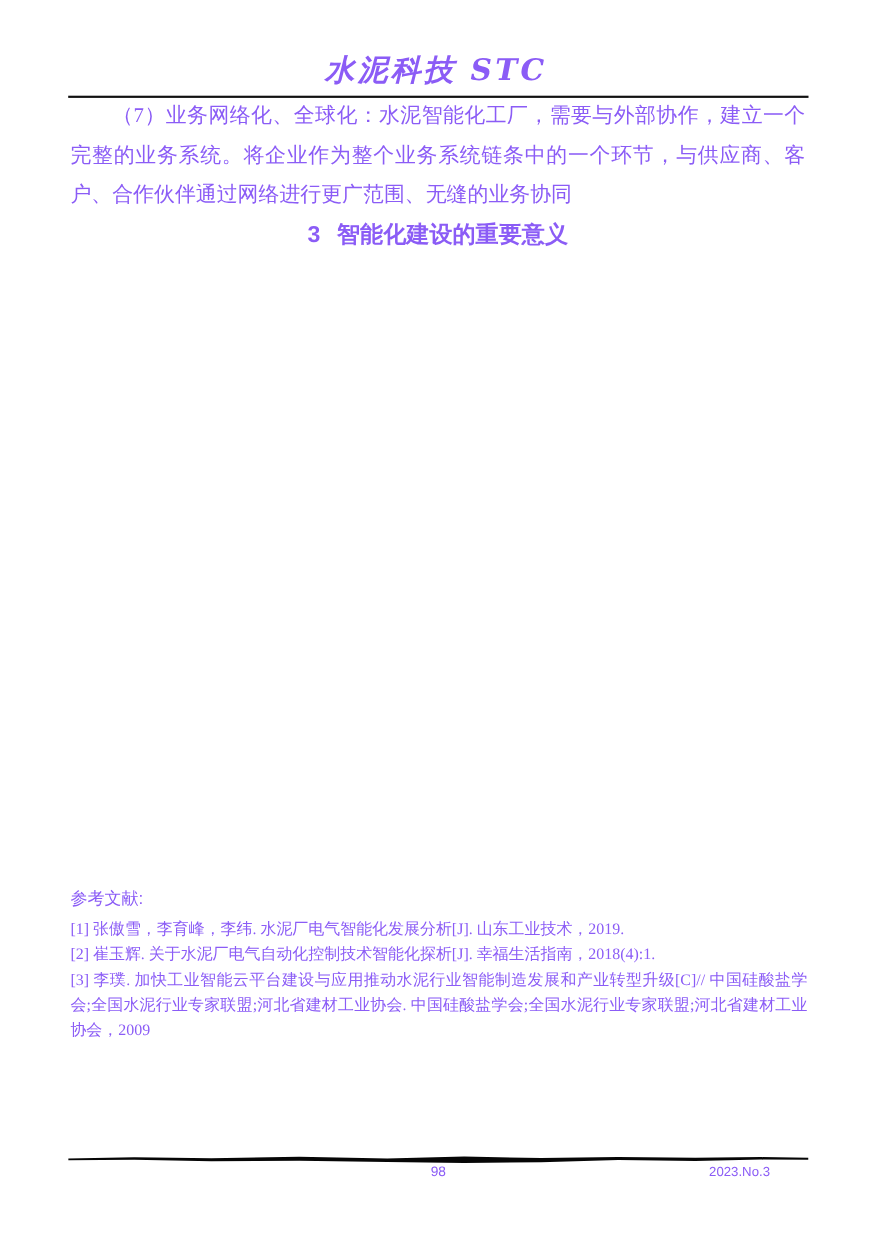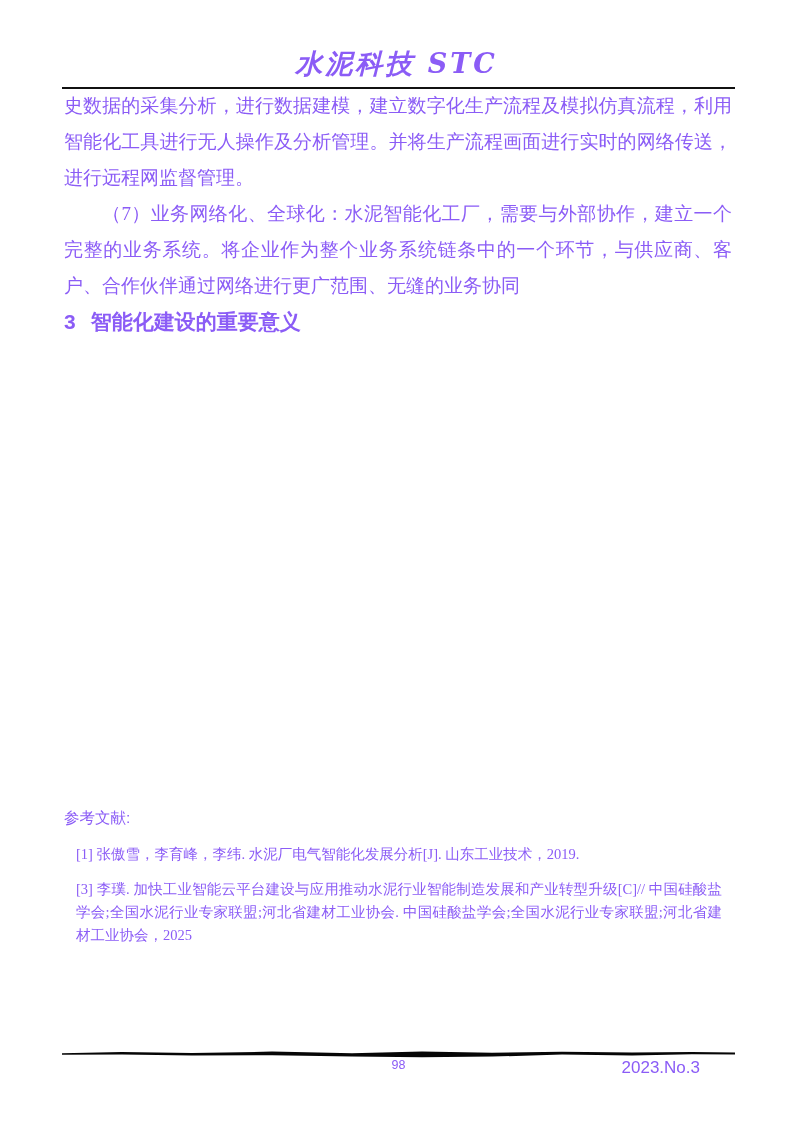--- a/index.html
+++ b/index.html
@@ -52,21 +52,21 @@
     text-align: justify;
   }
   .para { margin: 0; }
   .indent { text-indent: 2em; }
   .section-heading {
     margin: 0;
     font-family: "Liberation Sans", sans-serif;
     font-weight: bold;
     font-size: 21px;
     line-height: 36px;
-    text-align: left;
+    text-align: center;
     text-indent: 0;
   }
   .section-heading .sec-num { margin-right: 15px; }
 
   
   .references {
     position: absolute;
     top: 804px;
     left: 64px;
     width: 670px;
@@ -74,21 +74,21 @@
     line-height: 23px;
     text-align: justify;
   }
   .ref-heading {
     font-family: "Liberation Sans", sans-serif;
     font-weight: normal;
     font-size: 15.5px;
     line-height: 27px;
     margin-bottom: 3px;
   }
-  .ref-item { margin: 12px; }
+  .ref-item { margin: 0; }
 
   
   .footer-rule {
     position: absolute;
     top: 1050px;
     left: 62px;
     width: 673px;
     height: 9px;
   }
   .page-number {
@@ -98,44 +98,44 @@
     width: 673px;
     text-align: center;
     font-family: "Liberation Sans", sans-serif;
     font-size: 12.5px;
   }
   .issue-label {
     position: absolute;
     top: 1058px;
     right: 93px;
     font-family: "Liberation Sans", sans-serif;
-    font-size: 17px;
+    font-size: 12px;
     text-align: center;
   }
 </style>
 </head>
 <body>
 
 <div class="page">
 
   <div class="journal-title">水泥科技 STC</div>
   <div class="header-rule"></div>
 
   <div class="body-text">
-    <p class="para">史数据的采集分析，进行数据建模，建立数字化生产流程及模拟仿真流程，利用智能化工具进行无人操作及分析管理。并将生产流程画面进行实时的网络传送，进行远程网监督管理。</p>
     <p class="para indent">（7）业务网络化、全球化：水泥智能化工厂，需要与外部协作，建立一个完整的业务系统。将企业作为整个业务系统链条中的一个环节，与供应商、客户、合作伙伴通过网络进行更广范围、无缝的业务协同</p>
     <h2 class="section-heading">
       <span class="sec-num">3</span><span>智能化建设的重要意义</span>
     </h2>
   </div>
 
   <div class="references">
     <div class="ref-heading">参考文献:</div>
     <p class="ref-item">[1] 张傲雪，李育峰，李纬. 水泥厂电气智能化发展分析[J]. 山东工业技术，2019.</p>
-    <p class="ref-item">[3] 李璞. 加快工业智能云平台建设与应用推动水泥行业智能制造发展和产业转型升级[C]// 中国硅酸盐学会;全国水泥行业专家联盟;河北省建材工业协会. 中国硅酸盐学会;全国水泥行业专家联盟;河北省建材工业协会，2025</p>
+    <p class="ref-item">[2] 崔玉辉. 关于水泥厂电气自动化控制技术智能化探析[J]. 幸福生活指南，2018(4):1.</p>
+    <p class="ref-item">[3] 李璞. 加快工业智能云平台建设与应用推动水泥行业智能制造发展和产业转型升级[C]// 中国硅酸盐学会;全国水泥行业专家联盟;河北省建材工业协会. 中国硅酸盐学会;全国水泥行业专家联盟;河北省建材工业协会，2009</p>
   </div>
 
   <svg class="footer-rule" viewBox="0 0 673 9" preserveAspectRatio="none">
     <polygon fill="#060606" points="
       0,3.2 60,2.0 130,3.0 210,1.6 290,3.2 360,1.4 430,2.8 500,1.8 570,2.6 630,1.9 673,2.6
       673,4.4 630,4.2 570,5.4 500,4.6 430,6.6 360,7.2 290,6.4 210,5.2 130,5.6 60,4.4 0,4.8"></polygon>
   </svg>
   <div class="page-number">98</div>
   <div class="issue-label">2023.No.3</div>
 

